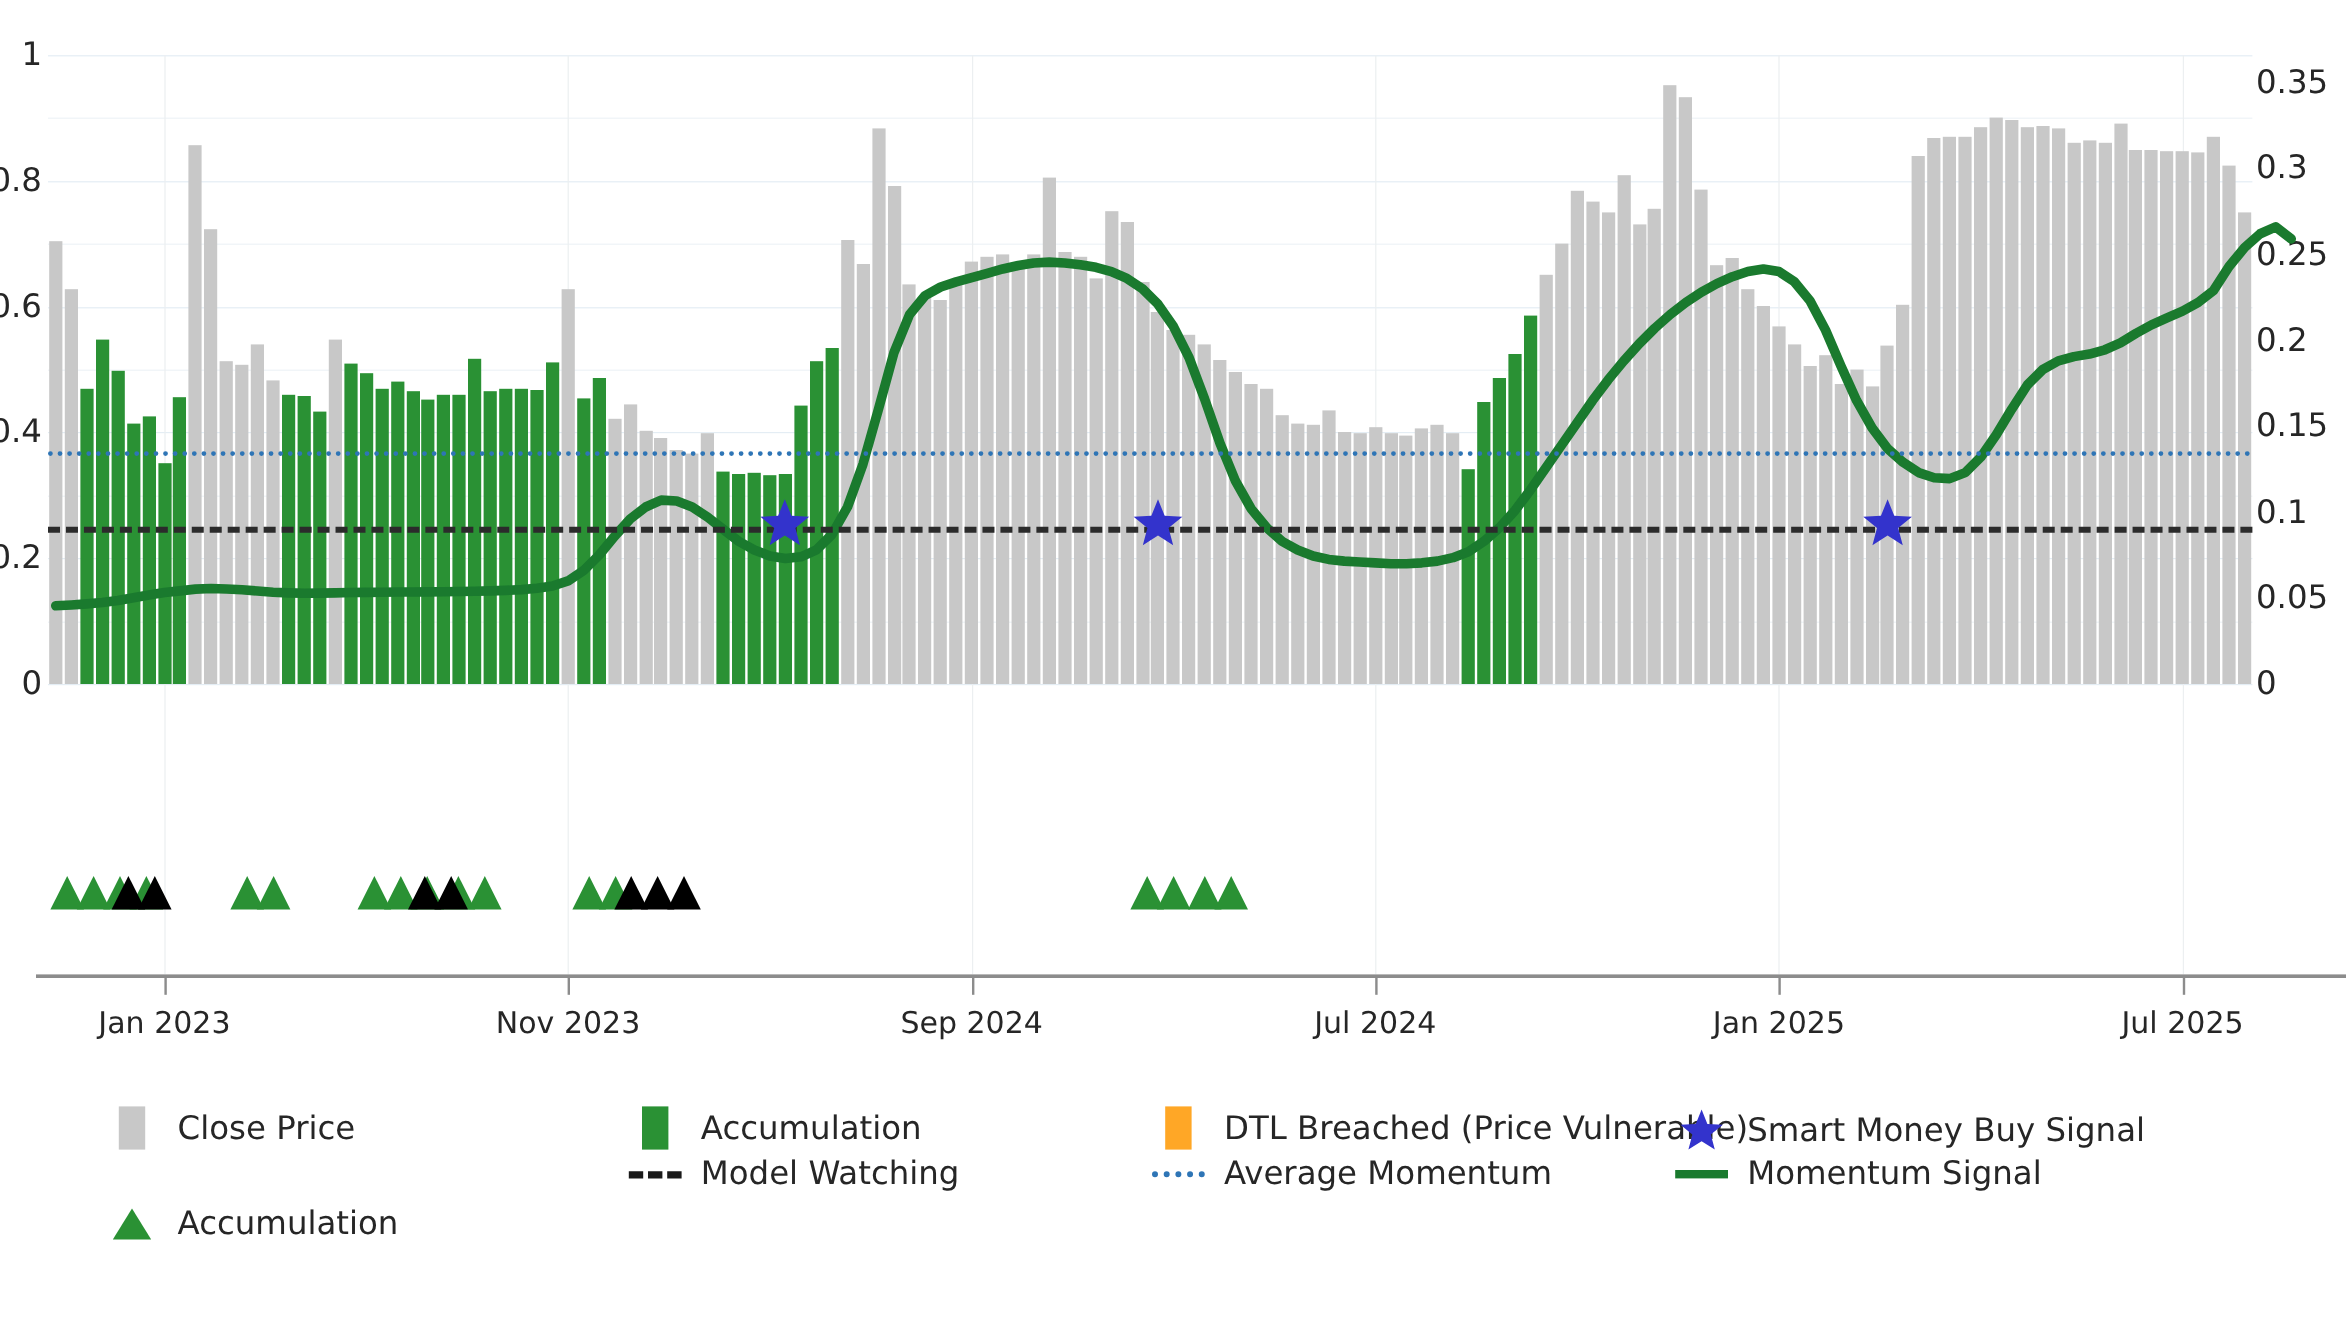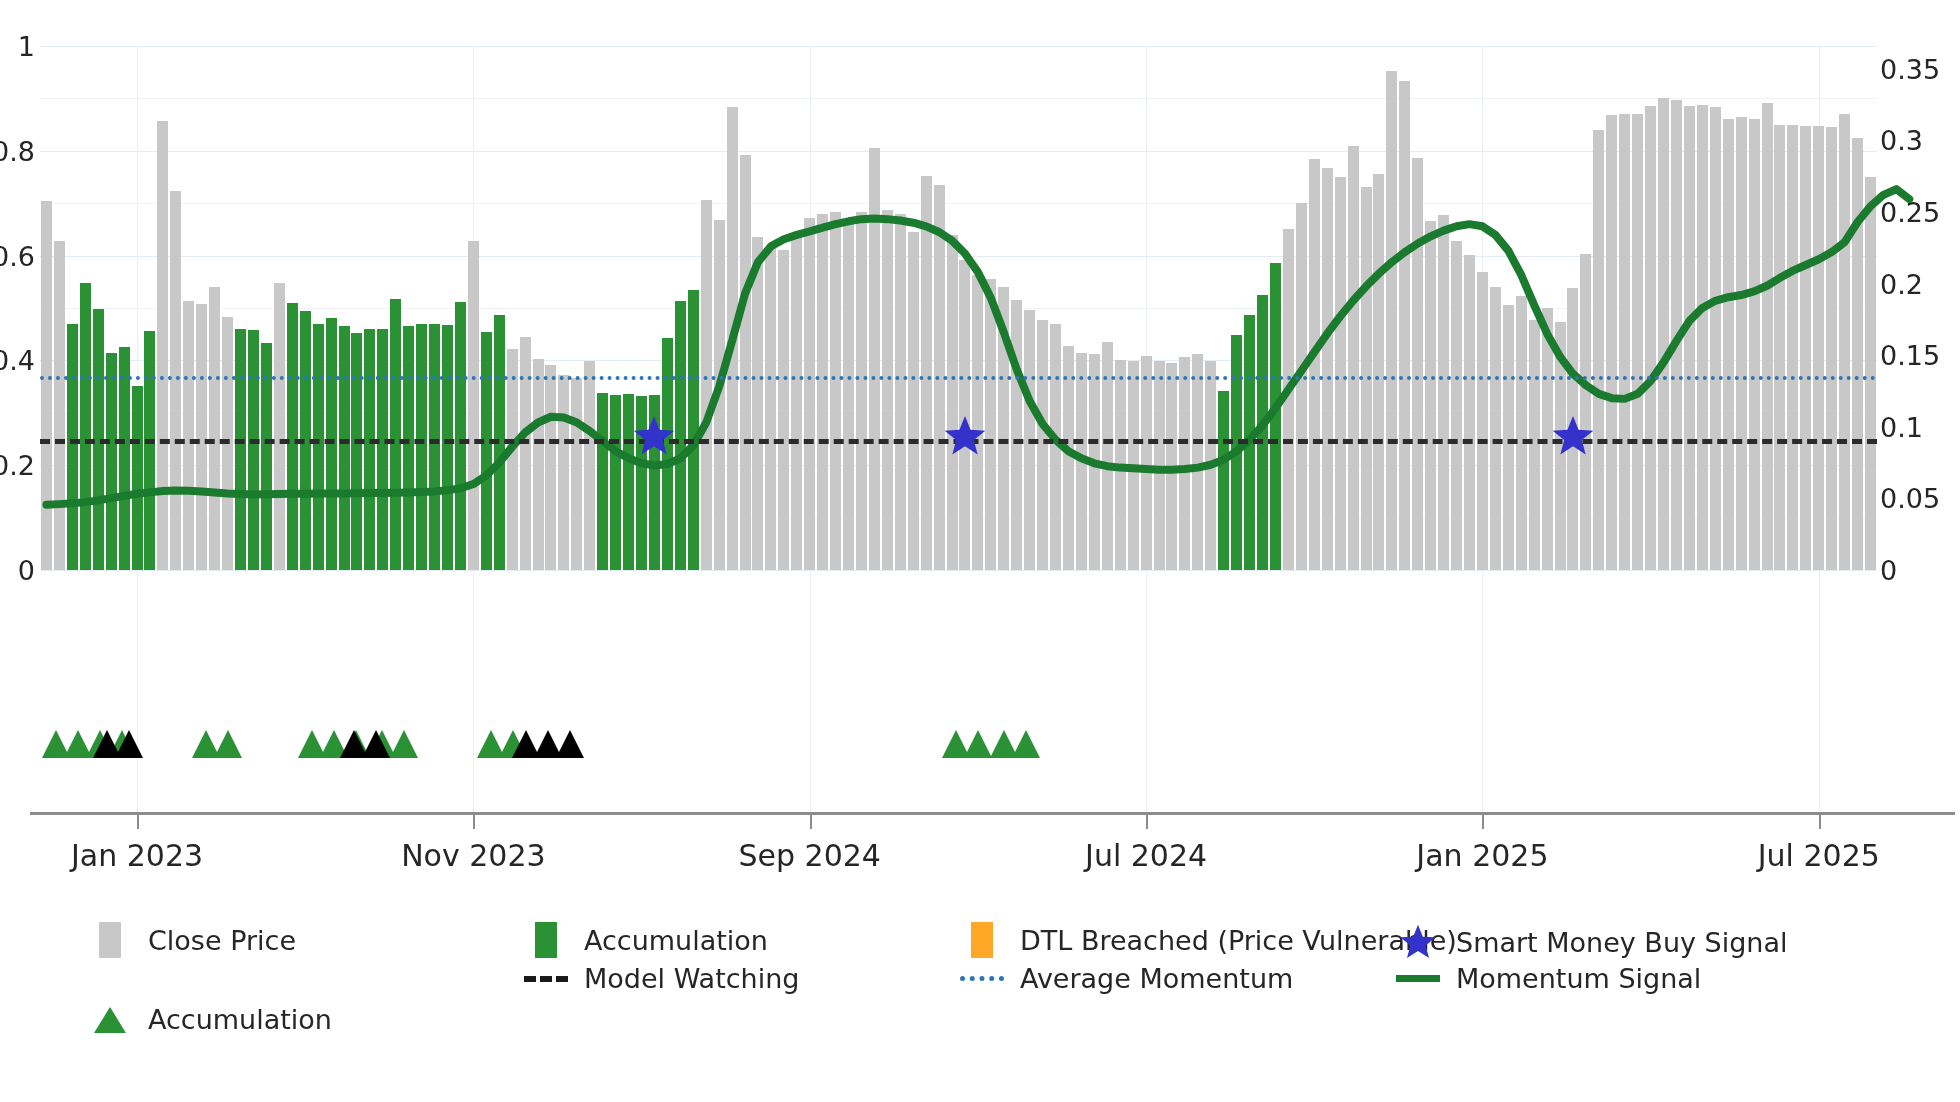--- a/index.html
+++ b/index.html
@@ -2,21 +2,21 @@
 <html><head>
 <meta charset="utf-8">
 <style>
   html,body{margin:0;padding:0;background:#ffffff;}
   body{width:1960px;height:1102px;font-family:"DejaVu Sans",sans-serif;overflow:hidden;}
   #root{position:relative;width:1960px;height:1102px;background:#fff;}
 
   .axis-label{position:absolute;color:#262626;font-size:27px;white-space:nowrap;}
   .y-left-label{right:1925px;transform:translateY(-50%);text-align:right;}
   .y-right-label{left:1880px;transform:translateY(-50%);text-align:left;}
-  .x-tick-label{transform:translateX(-50%);color:#262626;font-size:30px;top:838px;}
+  .x-tick-label{transform:translateX(-50%);color:#262626;font-size:25px;top:838px;}
 
   .gridline{position:absolute;left:40px;width:1837px;height:1px;background:#eef3f7;}
   .gridline.major{background:#e4edf4;}
 
   .plot{position:absolute;left:40px;top:46px;width:1837px;height:524px;}
   .bar{position:absolute;bottom:0;width:11px;}
   .bar.close{background:#c8c8c8;}
   .bar.acc{background:#2a9134;}
 
   .xaxis-line{position:absolute;left:30px;top:812px;width:1925px;height:3px;background:#8c8c8c;}

